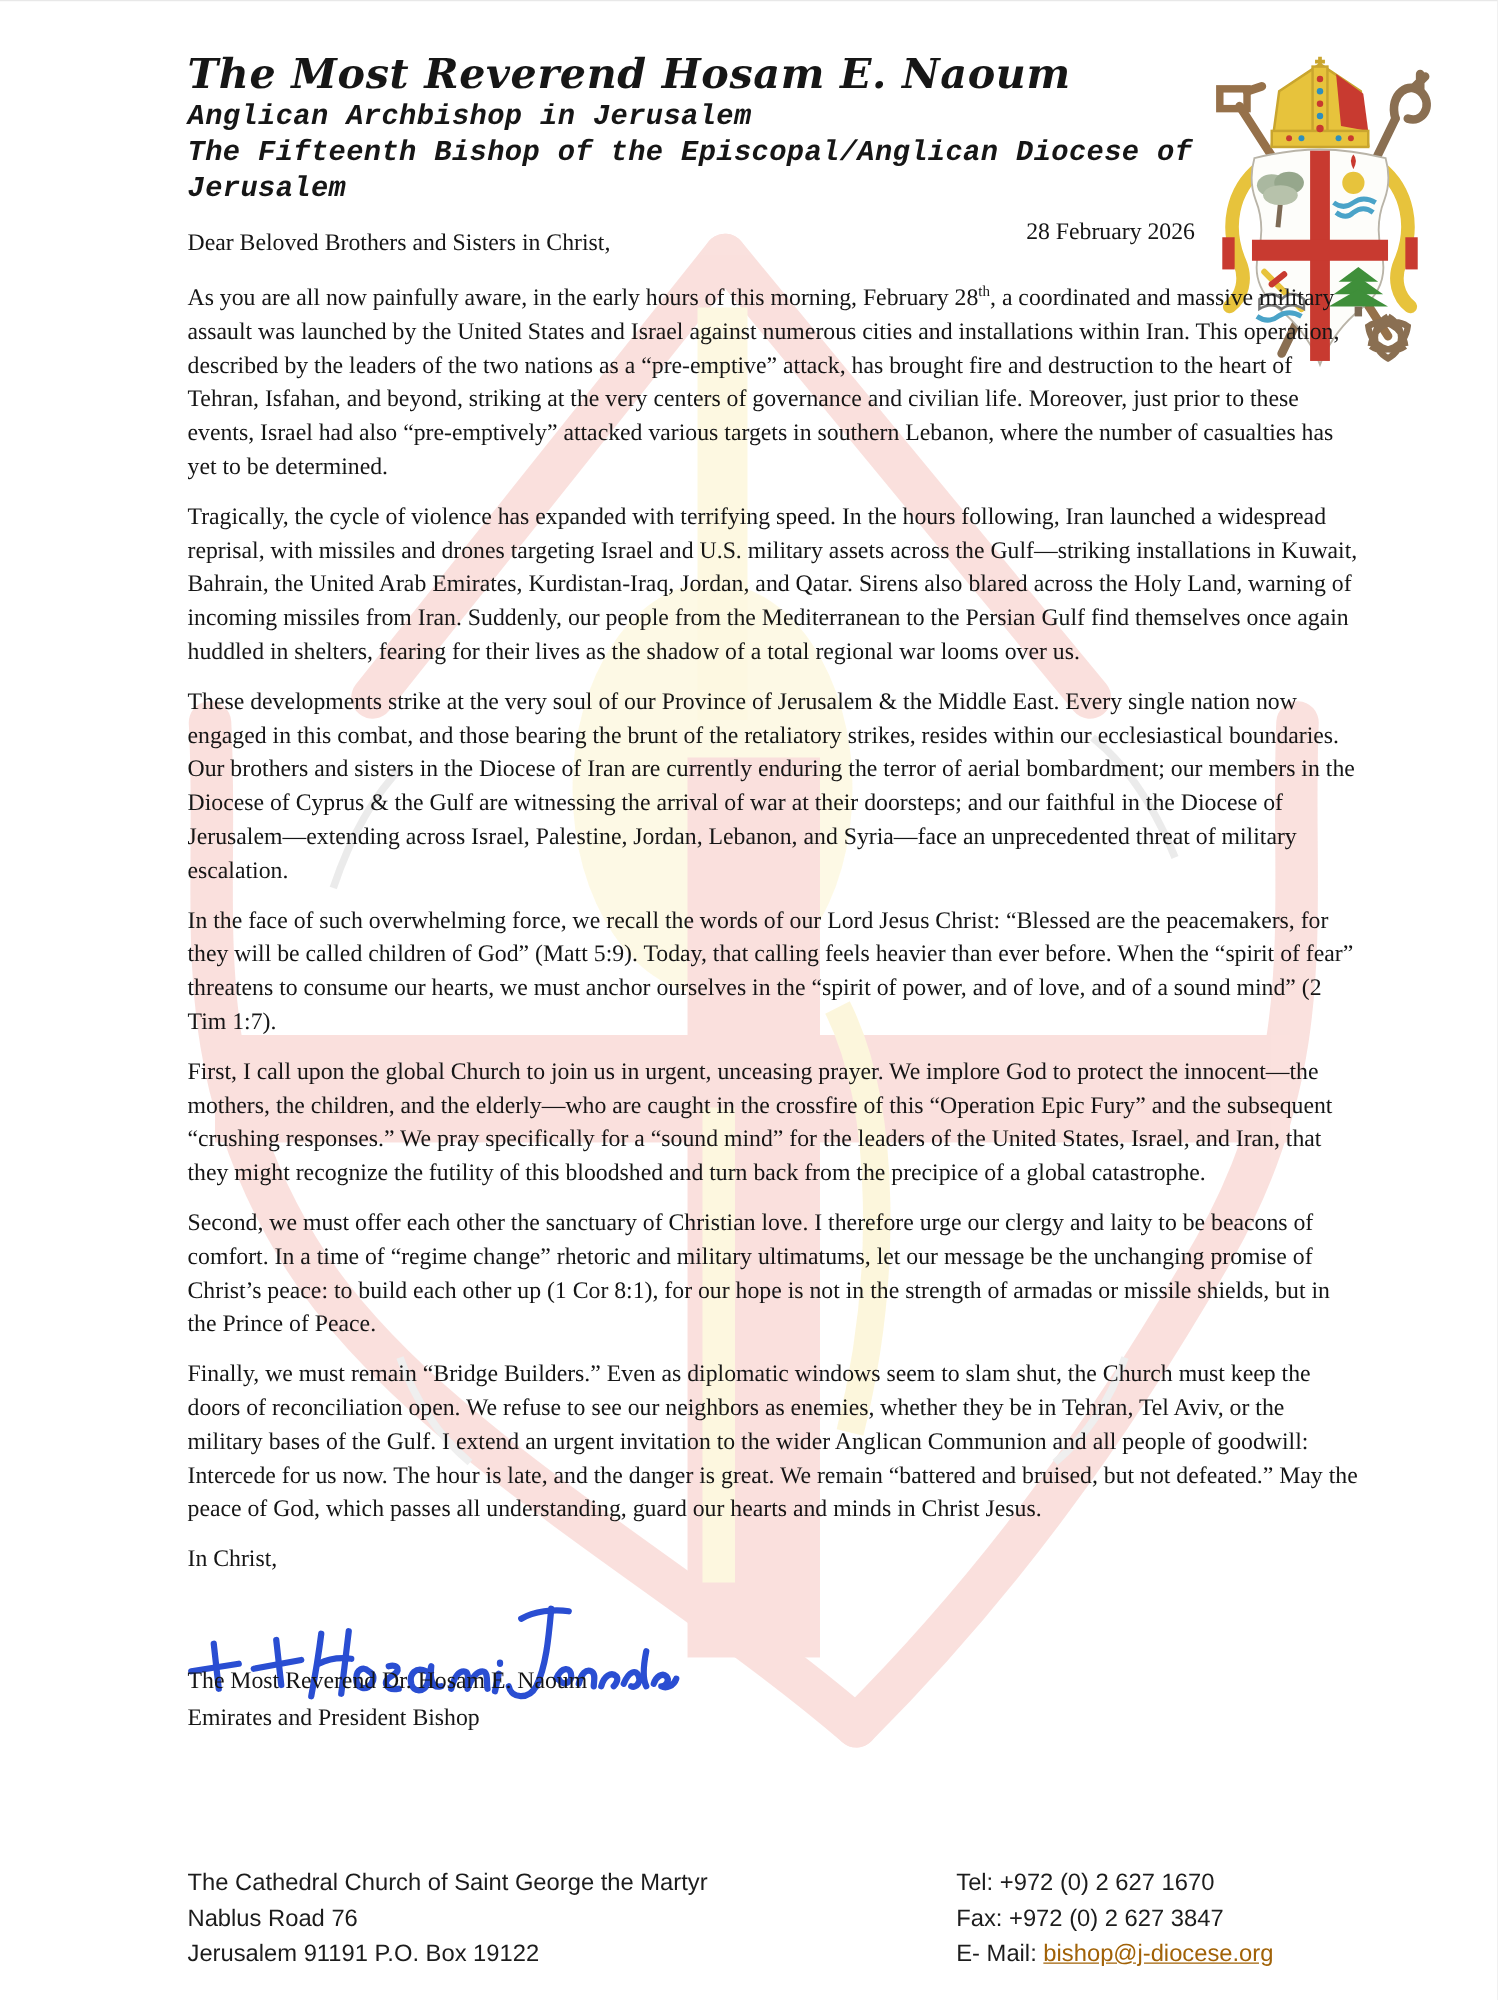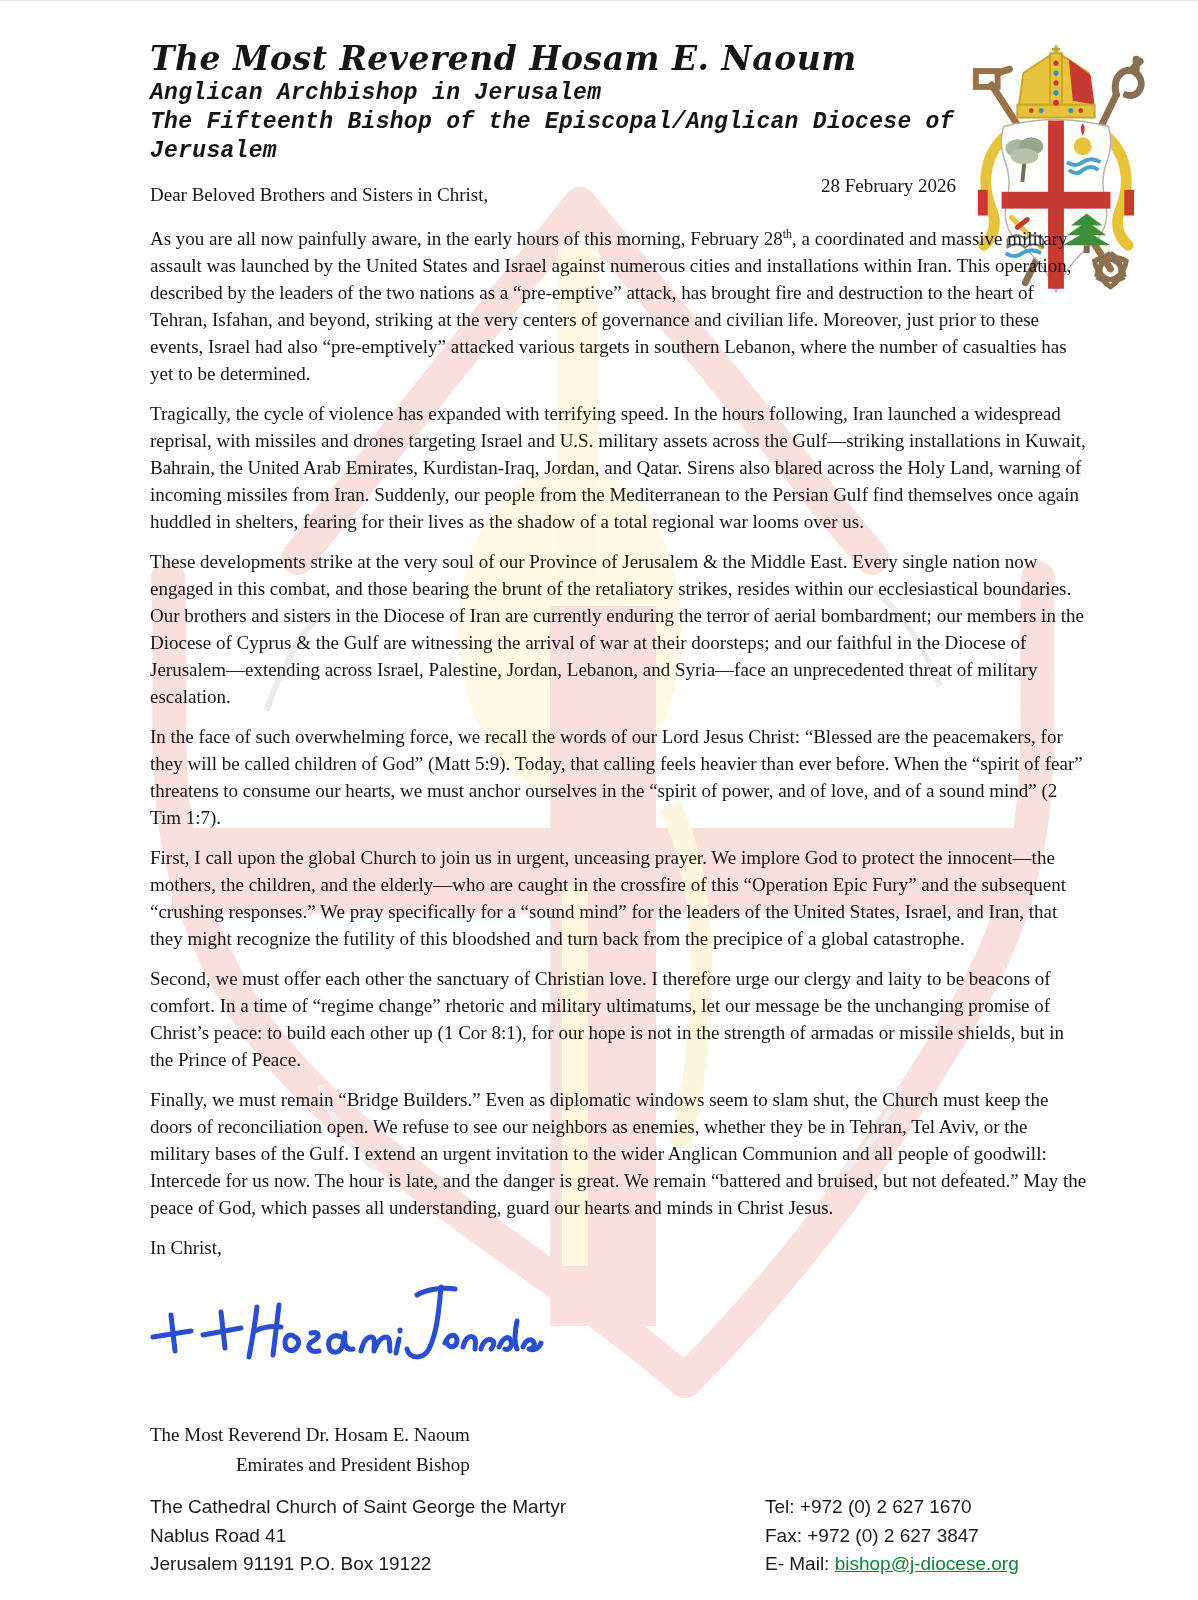--- a/index.html
+++ b/index.html
@@ -15,27 +15,27 @@
   .crest{position:absolute;right:48px;top:42px;width:188px;height:258px;z-index:2;}
   
   .salutation{position:absolute;left:150px;top:183px;width:940px;font-size:19px;z-index:2;}
   .body-text{position:absolute;left:150px;top:224px;width:941px;font-size:19px;line-height:27px;z-index:2;}
   .body-text p{margin:0 0 13px 0;}
   .body-text sup{font-size:12px;vertical-align:super;line-height:0;}
   .closing{margin-top:13px;}
   
   .signature{position:absolute;left:145px;top:1280px;width:400px;height:100px;z-index:2;}
   
-  .signoff{position:absolute;left:150px;top:1419px;font-size:19px;line-height:30px;z-index:2;text-align:right;}
+  .signoff{position:absolute;left:150px;top:1329px;font-size:19px;line-height:30px;z-index:2;}
   
   .footer{position:absolute;left:150px;top:1492px;width:940px;display:flex;z-index:2;
           font-family:"Liberation Sans", sans-serif;font-size:19px;line-height:28.5px;color:#1c1c1c;}
   .footer .f-left{width:615px;}
   .footer .f-right{flex:1;}
-  .email-link{color:#15803d;}
+  .email-link{color:#a16207;}
 </style>
 </head>
 <body>
 
 <div class="page">
 
   <div class="watermark">
     <svg width="975" height="1250" viewBox="0 0 975 1250" xmlns="http://www.w3.org/2000/svg">
 
       <path d="M470,18 L188,372" stroke="#f6c8c3" stroke-width="34" fill="none" stroke-linecap="round"></path>
@@ -184,21 +184,21 @@
   </div>
 
   <div class="signoff">
     <div>The Most Reverend Dr. Hosam E. Naoum</div>
     <div>Emirates and President Bishop</div>
   </div>
 
   <div class="footer">
     <div class="f-left">
       <div>The Cathedral Church of Saint George the Martyr</div>
-      <div>Nablus Road 41</div>
+      <div>Nablus Road 76</div>
       <div>Jerusalem 91191 P.O. Box 19122</div>
     </div>
     <div class="f-right">
       <div>Tel:  +972 (0) 2 627 1670</div>
       <div>Fax: +972 (0) 2 627 3847</div>
       <div>
         <span>E- Mail:</span>
         <a href="#" class="email-link">bishop@j-diocese.org</a>
       </div>
     </div>

